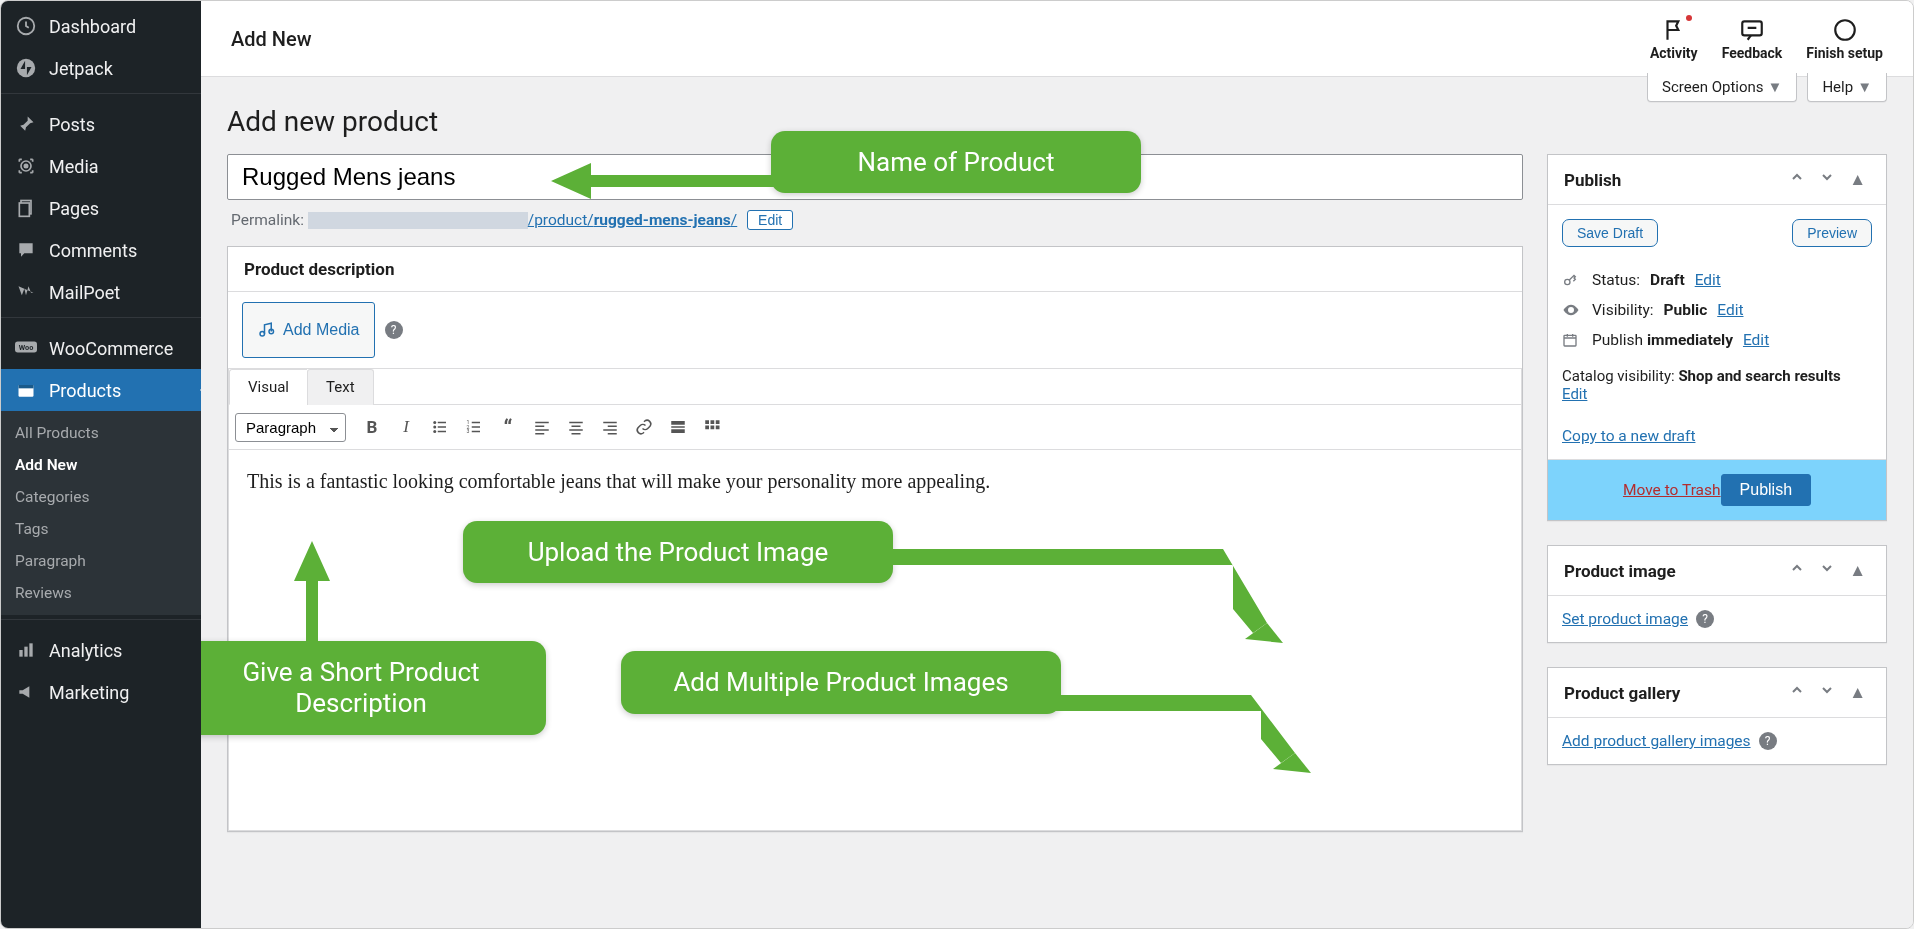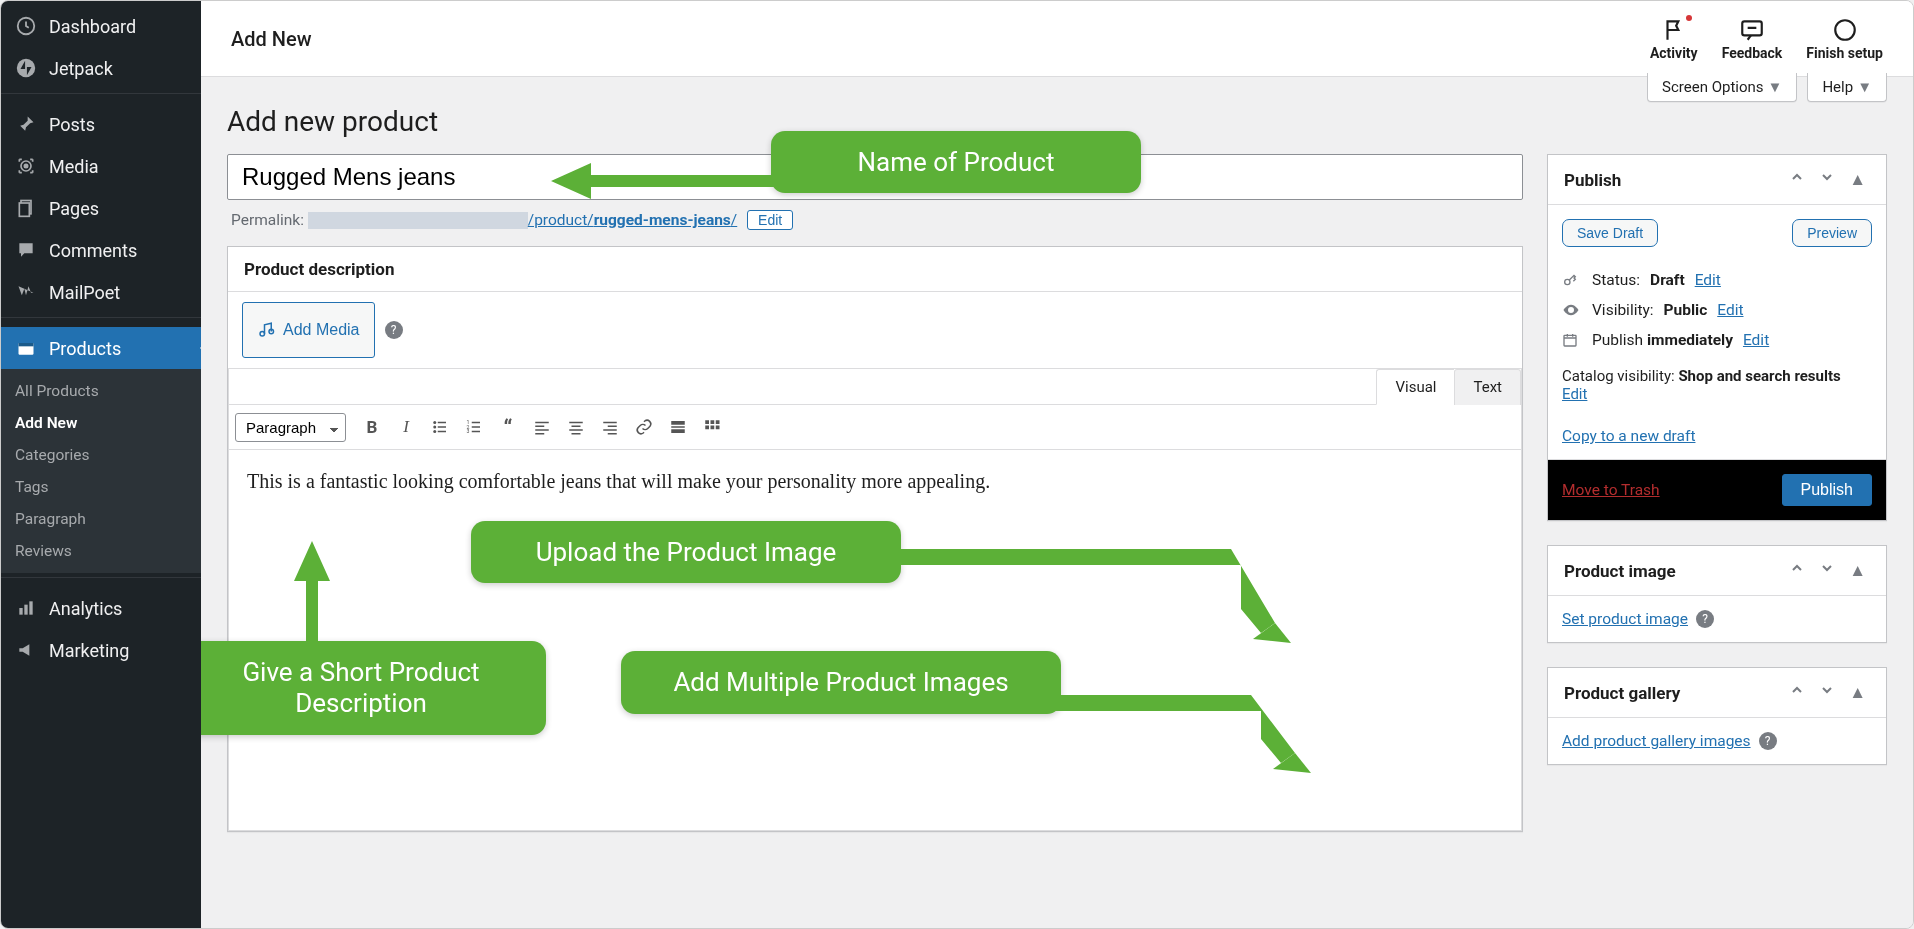--- a/index.html
+++ b/index.html
@@ -38,38 +38,38 @@
   .permalink .slug { font-weight:700;}
   .edit-btn { border:1px solid #2271b1; color:#2271b1; background:#fff; padding:1px 10px; border-radius:3px; font-size:14px; cursor:pointer; margin-left:6px;}
   .postbox { background:#fff; border:1px solid #c3c4c7; box-shadow:0 1px 1px rgba(0,0,0,.04); margin-bottom:24px;}
   .pb-head { border-bottom:1px solid #dcdcde; padding:12px 16px; font-size:17px; font-weight:700; display:flex; align-items:center;}
   .pb-head .ctrls { margin-left:auto; display:flex; gap:6px; color:#787c82;}
   .pb-head .ctrl { cursor:pointer; padding:2px 4px;}
   .add-media-row { display:flex; align-items:center; padding:10px 14px; gap:10px;}
   .add-media { border:1px solid #2271b1; color:#2271b1; background:#f6f7f7; padding:18px 14px; border-radius:3px; font-size:16px; cursor:pointer; display:inline-flex; align-items:center; gap:8px;}
   .help-ico { width:18px; height:18px; border-radius:50%; background:#787c82; color:#fff; font-size:12px; display:flex; align-items:center; justify-content:center;}
   .editor { border:1px solid #dcdcde; }
-  .ed-tabs { display:flex; justify-content:flex-end; border-bottom:1px solid #dcdcde; background:#fff;}
+  .ed-tabs { display:flex; justify-content:flex-start; border-bottom:1px solid #dcdcde; background:#fff;}
   .ed-tab { padding:8px 18px; border:1px solid #dcdcde; border-bottom:none; background:#f6f7f7; font-size:15px; cursor:pointer; margin-bottom:-1px; border-radius: 3px 3px 0 0;}
   .ed-tab:first-child { border-right: none; border-bottom:1px solid #fff; background:#fff; border-radius: 3px 0 0 0;}
   .ed-tab:last-child { background:#f0f0f1; }
   .ed-toolbar { display:flex; align-items:center; padding:6px; background:#fff; border-bottom:1px solid #dcdcde;}
   .ed-select { border:1px solid #8c8f94; padding:5px 28px 5px 10px; font-size:15px; background:#fff; appearance:none; background-image: linear-gradient(45deg, transparent 50%, #555 50%), linear-gradient(135deg, #555 50%, transparent 50%); background-position: right 11px top 14px, right 6px top 14px; background-size: 5px 5px; background-repeat:no-repeat; border-radius:3px;}
   .ed-btns { display:flex; gap:2px; margin-left:10px;}
   .ed-btn { width:32px; height:32px; display:flex; align-items:center; justify-content:center; cursor:pointer; font-size:17px; color:#555; border-radius:2px;}
   .ed-content { padding:20px 18px; min-height:380px; font-family: Georgia, serif; font-size:20px; color:#1e1e1e;}
   
   .pub-actions { display:flex; gap:8px; padding:14px; justify-content:space-between;}
   .btn-sec { border:1px solid #2271b1; color:#2271b1; background:#f6f7f7; padding:5px 14px; border-radius:7px; font-size:14px; cursor:pointer;}
   .pub-meta { padding:4px 14px 6px 14px; font-size:15.5px;}
   .pub-row { display:flex; align-items:center; gap:10px; padding:6px 0;}
   .pub-row .lk { color:#2271b1; text-decoration:underline; cursor:pointer;}
   .pub-row b { font-weight:700;}
   .catalog { padding: 6px 14px 14px 14px; font-size:15px;}
-  .pub-foot { border-top:1px solid #dcdcde; padding:14px; display:flex; justify-content:space-between; align-items:center; background:#000000;}
+  .pub-foot { border-top:1px solid #dcdcde; padding:14px; display:flex; justify-content:center; align-items:center; background:#7dd3fc;}
   .pub-foot .trash { color:#b32d2e; text-decoration:underline; cursor:pointer; font-size:15.5px;}
   .btn-primary { background:#2271b1; color:#fff; border:1px solid #2271b1; padding:6px 18px; border-radius:3px; font-size:16px; cursor:pointer;}
   .copy-row { padding: 10px 14px 14px 14px;}
   .copy-row a { color:#2271b1; text-decoration:underline; font-size:15.5px; cursor:pointer;}
   .side-link { padding:14px; display:flex; align-items:center; gap:8px;}
   .side-link a { color:#2271b1; text-decoration:underline; font-size:15.5px; cursor:pointer;}
   
   .callout { position:absolute; background:#5cb037; color:#fff; border-radius:14px; padding:16px 30px; font-size:26px; text-align:center; box-shadow:0 2px 6px rgba(0,0,0,.2); z-index:20;margin-top:14px;}
   .callout .arrow { position:absolute; }
   .arrow svg { overflow:visible; }
@@ -137,20 +137,29 @@
     </div>
     <div class="sb-item">
       <span class="ico">
           <svg width="20" height="20" viewBox="0 0 24 24" fill="#a7aaad">
             <path d="M3 5l4 11 3-8 2 8 3-11 3 8h3"></path>
           </svg>
         </span>
       <span>MailPoet</span>
     </div>
     <div class="sb-sep"></div>
+    <div class="sb-item">
+      <span class="ico">
+          <svg width="22" height="18" viewBox="0 0 24 18" fill="#a7aaad">
+            <rect x="0" y="2" width="24" height="12" rx="3"></rect>
+            <text x="12" y="11" text-anchor="middle" fill="#1d2327" font-size="8" font-weight="bold">Woo</text>
+          </svg>
+        </span>
+      <span>WooCommerce</span>
+    </div>
     <div class="sb-item active">
       <span class="ico">
           <svg width="20" height="20" viewBox="0 0 24 24" fill="#fff">
             <rect x="3" y="6" width="18" height="14" rx="1"></rect>
             <rect x="3" y="6" width="18" height="4" fill="#1a5a8a"></rect>
           </svg>
         </span>
       <span>Products</span>
     </div>
     <div class="sb-sub">
@@ -450,21 +459,21 @@
           </span>
       </div>
       <div class="callout" style="left:-25px; top:550px; width:370px; line-height:1.2;">
         <span>Give a Short Product Description</span>
         <span class="arrow" style="left:110px; top:-100px;">
             <svg width="60" height="110">
               <polygon points="26,0 8,40 20,40 20,110 32,110 32,40 44,40" fill="#5cb037"></polygon>
             </svg>
           </span>
       </div>
-      <div class="callout" style="left:270px; top:430px; width:430px;">
+      <div class="callout" style="left:262px; top:430px; width:430px;">
         <span>Upload the Product Image</span>
         <span class="arrow" style="right:-390px; top:12px;">
             <svg width="400" height="120">
               <path d="M0,16 L340,16 L384,90 L370,100 L350,76 L350,32 L0,32 Z" fill="#5cb037"></path>
               <polygon points="384,90 400,110 362,106" fill="#5cb037"></polygon>
             </svg>
           </span>
       </div>
       <div class="callout" style="left:420px; top:560px; width:440px; line-height:1.2;">
         <span>Add Multiple Product Images</span>

